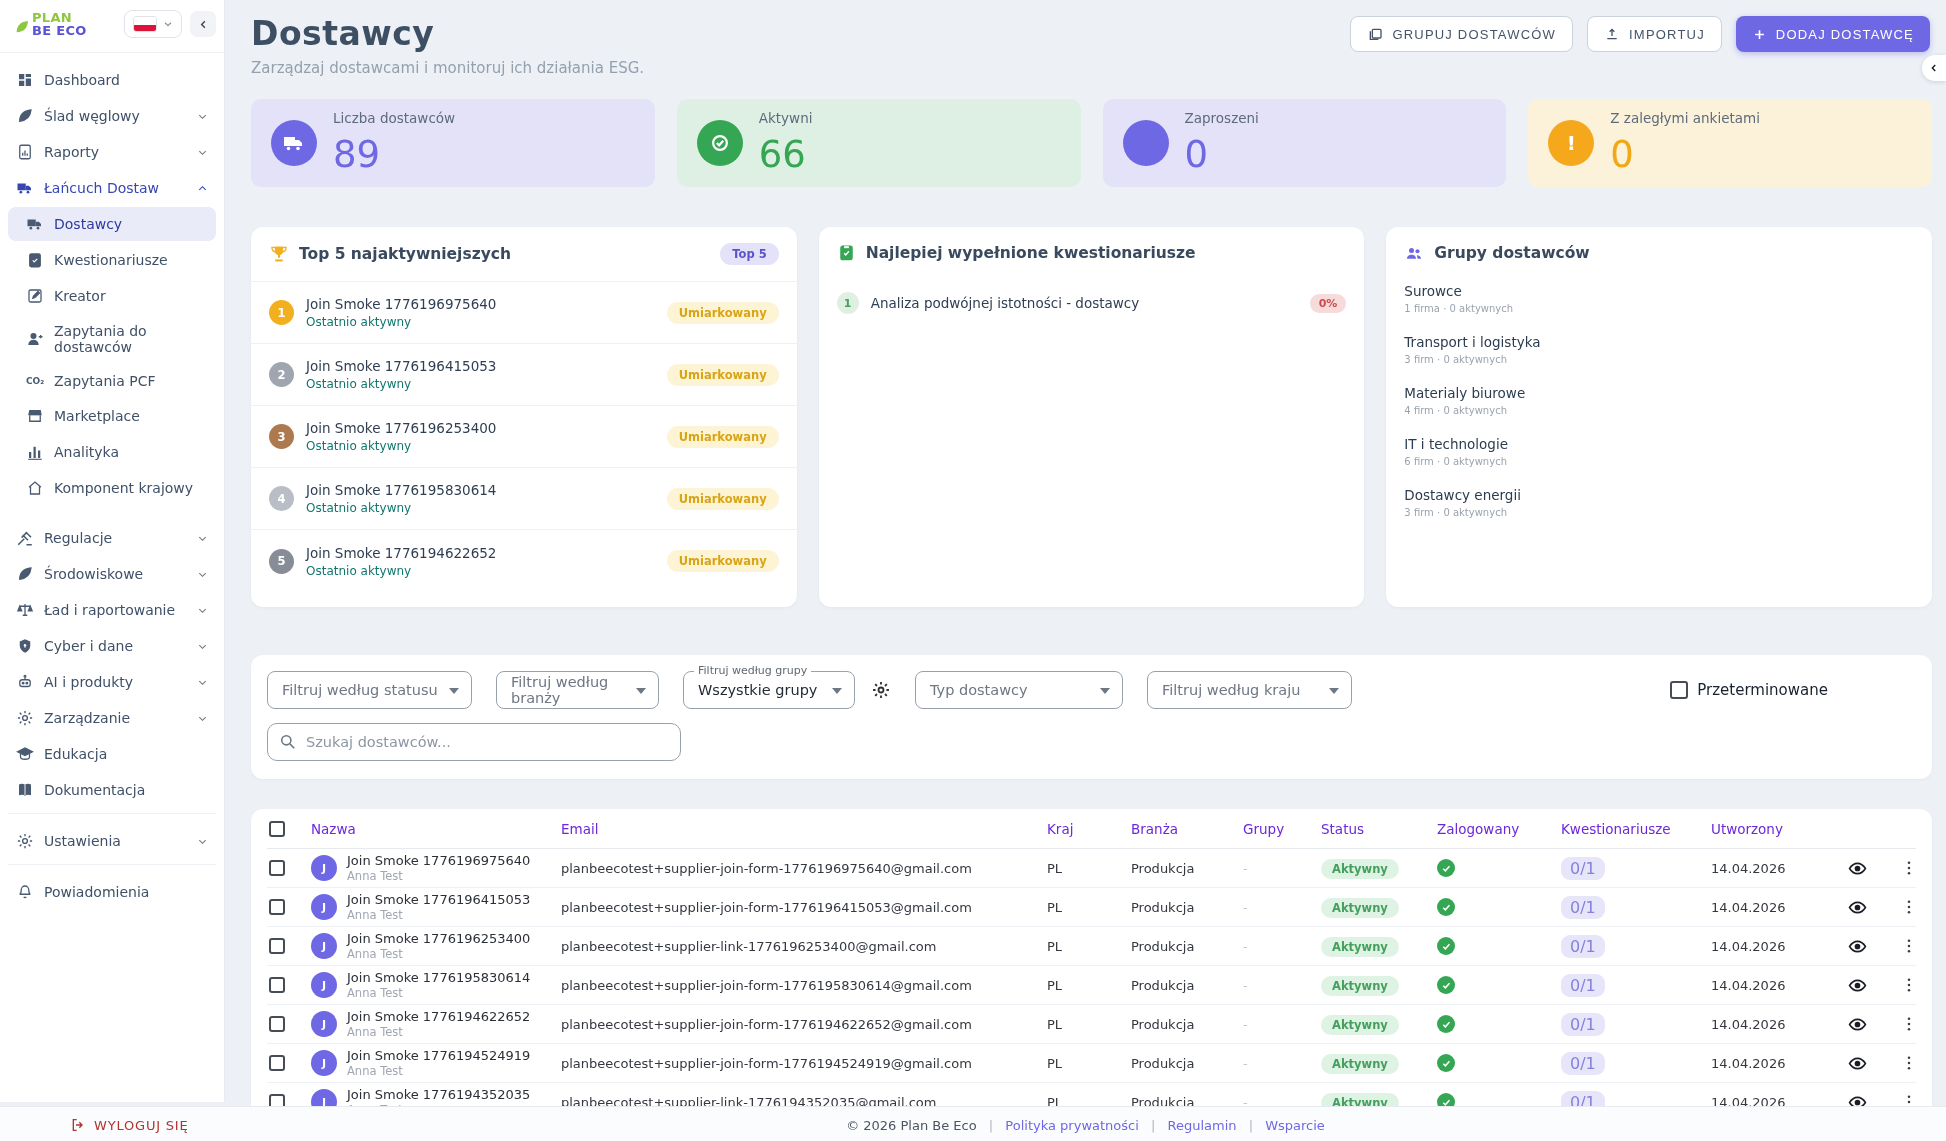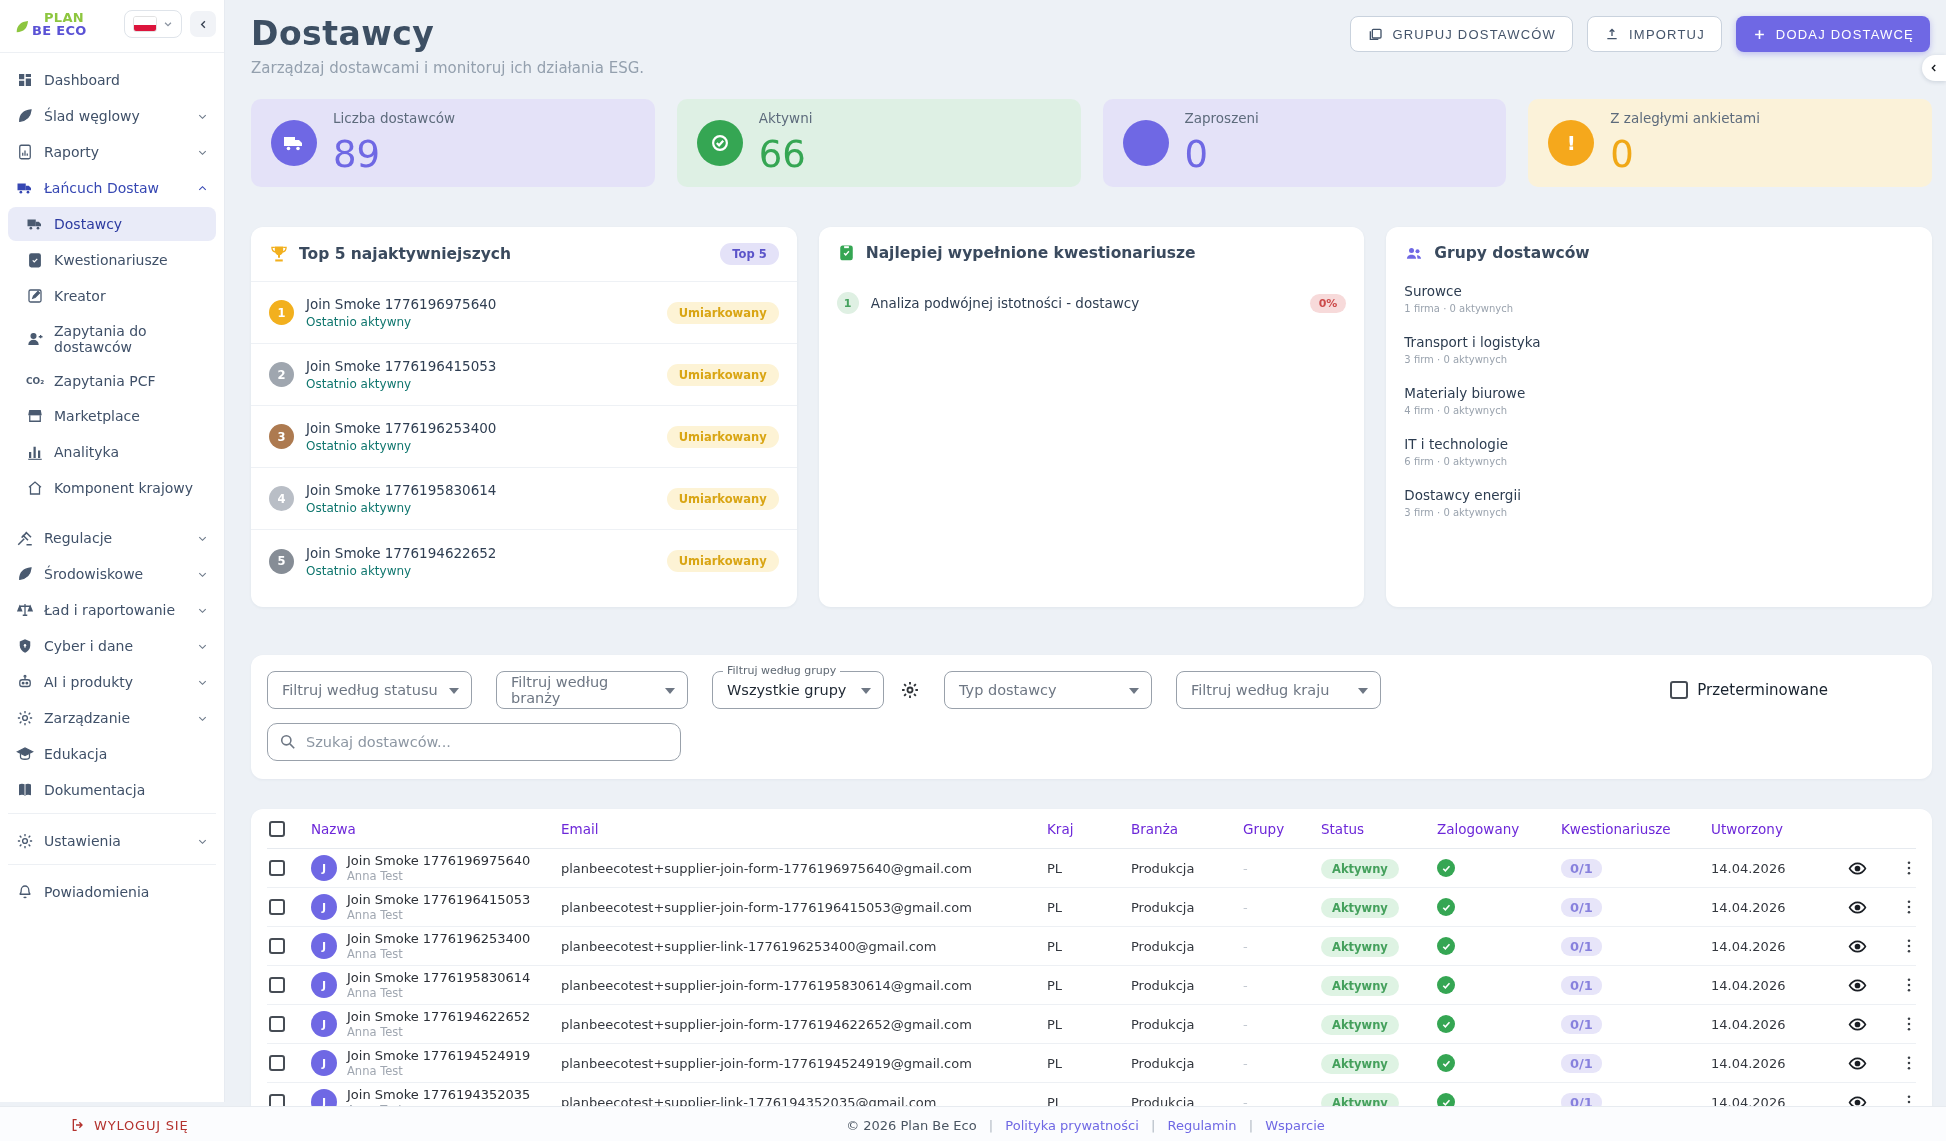--- a/index.html
+++ b/index.html
@@ -9,21 +9,21 @@
     background:#edf1f6; color:#3f5068; overflow:hidden; position:relative;
   }
   svg { display:block; }
 
   
   .sidebar { position:absolute; left:0; top:0; width:225px; height:1102px; background:#fff; border-right:1px solid #e7ebf1; z-index:5; }
   .side-top { display:flex; align-items:center; padding:10px 8px 8px 14px; gap:8px; }
   .logo { display:flex; align-items:flex-start; gap:2px; }
   .logo-leaf { margin-top:8px; }
   .logo-txt { line-height:13px; font-weight:bold; font-size:13px; letter-spacing:.3px; }
-  .logo-plan { color:#8dc63f;margin-left:12px; }
+  .logo-plan { color:#8dc63f; }
   .logo-be { color:#5a52d5; }
   .lang-btn { margin-left:auto; display:flex; align-items:center; gap:6px; border:1px solid #dfe4ea; border-radius:8px; padding:5px 8px; background:#fff; cursor:pointer; }
   .flag { width:24px; height:16px; border-radius:3px; overflow:hidden; border:1px solid #e2e2e2; }
   .flag .w { height:8px; background:#fff; } .flag .r { height:8px; background:#dc143c; }
   .collapse-btn { width:26px; height:26px; border-radius:7px; background:#f1f3f7; display:flex; align-items:center; justify-content:center; cursor:pointer; }
   .side-divider { height:1px; background:#edf0f4; margin:6px 0 10px; }
   .menu { padding:0 8px; }
   .m-item { display:flex; align-items:center; gap:10px; padding:8px 8px; border-radius:8px; font-size:14px; font-weight:500; color:#3f5068; cursor:pointer; margin-bottom:2px; }
   .m-item .chev { margin-left:auto; }
   .m-item.blue { color:#3647b3; }
@@ -79,21 +79,21 @@
   .grp-name { font-size:13.5px; font-weight:500; color:#2c3c50; }
   .grp-sub { font-size:10px; color:#9aa3ae; margin-top:4px; }
 
   
   .filterbar { margin-top:48px; background:#fff; border-radius:12px; padding:16px 16px 18px; box-shadow:0 1px 3px rgba(40,60,90,.05); }
   .f-row1 { display:flex; align-items:center; gap:24px; }
   .select { position:relative; height:38px; border:1px solid #99a1ab; border-radius:8px; background:#fff; display:flex; align-items:center; padding:0 32px 0 14px; font-size:14.5px; color:#6e7784; cursor:pointer; }
   .select .caret { position:absolute; right:12px; top:16px; width:0; height:0; border-left:5px solid transparent; border-right:5px solid transparent; border-top:6px solid #6e7784; }
   .flt-label { position:absolute; top:-8px; left:10px; background:#fff; padding:0 4px; font-size:11px; color:#5e6873; }
   .sel-dark { color:#1f2833; }
-  .w-status{width:205px}.w-branza{width:192px}.w-grupy{width:172px}.w-typ{width:208px}.w-kraj{width:205px}
+  .w-status{width:205px}.w-branza{width:163px}.w-grupy{width:172px}.w-typ{width:208px}.w-kraj{width:205px}
   .gear-mini { cursor:pointer; margin-left:-8px; }
   .overdue { margin-left:auto; display:flex; align-items:center; gap:9px; cursor:pointer; padding-right:88px; }
   .cb { width:18px; height:18px; border:2px solid #464c54; border-radius:3px; background:#fff; }
   .overdue-label { font-size:15px; font-weight:500; color:#18222e; }
   .f-row2 { margin-top:14px; }
   .search-wrap { position:relative; width:414px; }
   .search-wrap input { width:100%; height:38px; border:1px solid #99a1ab; border-radius:10px; padding:0 12px 0 38px; font-size:14.5px; color:#333; font-family:inherit; outline:none; background:#fff; }
   .search-wrap input::placeholder { color:#8d97a3; }
   .search-ic { position:absolute; left:11px; top:9px; }
 
@@ -102,21 +102,21 @@
   .tgrid { display:grid; grid-template-columns:44px 250px 486px 84px 112px 78px 116px 124px 150px 132px 52px 42px; align-items:center; }
   .thead { height:40px; border-bottom:1px solid #e6eaef; font-size:13.5px; color:#6d28d9; }
   .trow { height:39px; border-bottom:1px solid #edf0f4; }
   .cell-name { display:flex; align-items:center; gap:10px; }
   .avatar { width:26px; height:26px; border-radius:50%; background:#6f68e4; color:#fff; font-size:11px; font-weight:bold; display:flex; align-items:center; justify-content:center; flex:0 0 26px; }
   .r-name { font-size:13px; color:#2b2f36; }
   .r-sub { font-size:11.5px; color:#a0a7b1; margin-top:1px; }
   .r-email, .r-plain { font-size:13px; color:#34383f; }
   .r-dim { font-size:13px; color:#c3c9d1; }
   .status-pill { display:inline-block; background:#def3e3; color:#44a05c; font-size:11.5px; font-weight:bold; padding:3px 11px; border-radius:11px; }
-  .kw-pill { display:inline-block; background:#e7e5f9; color:#8781dd; font-size:13px; font-weight:700; padding:2px 9px; border-radius:9px; }
+  .kw-pill { display:inline-block; background:#e7e5f9; color:#8781dd; font-size:16px; font-weight:400; padding:2px 9px; border-radius:9px; }
   .logged-ok { width:18px; height:18px; border-radius:50%; background:#35a653; display:flex; align-items:center; justify-content:center; }
   .icon-btn { cursor:pointer; display:flex; align-items:center; justify-content:center; width:28px; height:28px; }
 
   
   .footer { position:absolute; left:0; right:0; bottom:0; height:35px; background:#fbfcfe; border-top:1px solid #e7ebf0; z-index:6; }
   .logout { position:absolute; left:70px; top:10px; display:flex; align-items:center; gap:8px; color:#b3322e; font-size:13px; letter-spacing:.8px; font-weight:500; cursor:pointer; }
   .footer-center { position:absolute; left:225px; right:0; top:11px; text-align:center; font-size:13px; color:#4a5562; }
   .footer-center a { color:#6f68e4; text-decoration:none; cursor:pointer; }
   .fsep { color:#b0b8c2; margin:0 8px; }
   .edge-tab { position:absolute; right:0; top:55px; width:24px; height:26px; background:#fff; border-radius:13px 0 0 13px; box-shadow:0 1px 4px rgba(40,60,90,.18); display:flex; align-items:center; justify-content:center; cursor:pointer; z-index:7; }

